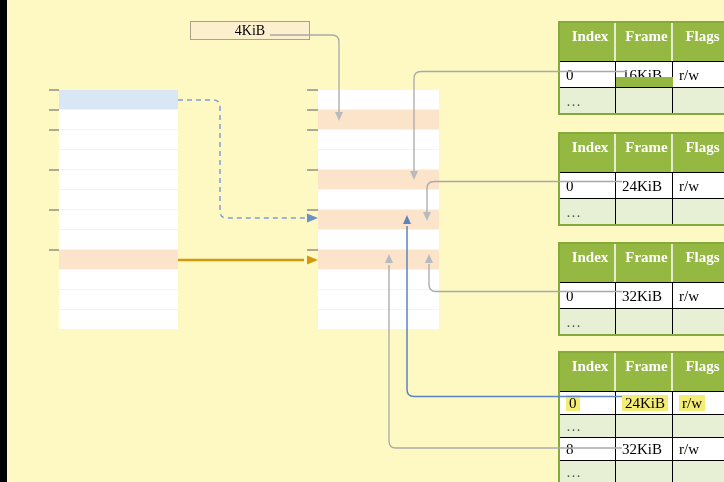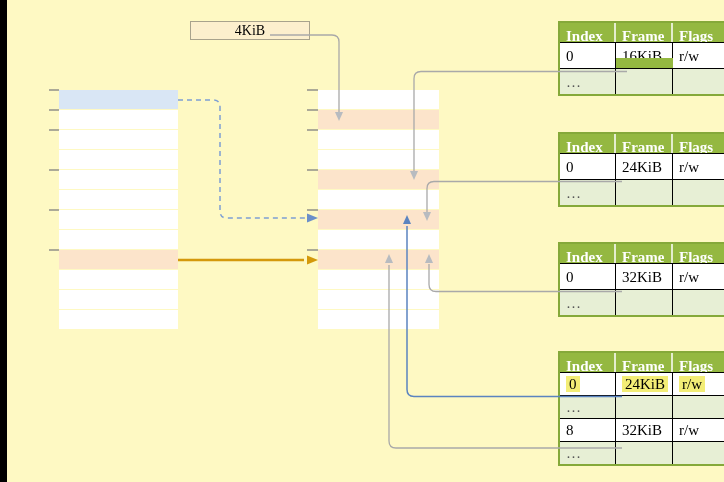--- a/index.html
+++ b/index.html
@@ -16,22 +16,22 @@
     position:absolute; left:183px; top:21px; width:120px; height:19px;
     border:1px solid #a8a28c; box-sizing:border-box;
     text-align:center; font-size:14px; line-height:17px; color:#000;
   }
   
   .ptable {
     position:absolute; left:551px; width:170px; box-sizing:border-box;
     display:grid; grid-template-columns:56px 57px 1fr;
   }
   .ptable .hcell {
-    height:19px; line-height:26px; font-weight:bold; font-size:15px;
-    padding-left:6px; color:#fff; overflow:hidden; white-space:nowrap;
+    height:38px; line-height:26px; font-weight:bold; font-size:15px;
+    padding-left:6px; color:#fff; overflow:hidden; white-space:nowrap;text-align:center;
   }
   .ptable .bcell {
     background:#fff; font-size:15px; padding-left:6px; color:#000;
     border-top:1px solid #000; overflow:hidden; white-space:nowrap;
     box-sizing:border-box;
   }
   .ptable .v-sep    { border-right:1px solid #000; }
   .ptable .h-sep    { border-right:2px solid rgba(255,255,255,0.75); }
   .ptable .shaded   { color:#565656; }
   .hl { padding:0 3px; }

